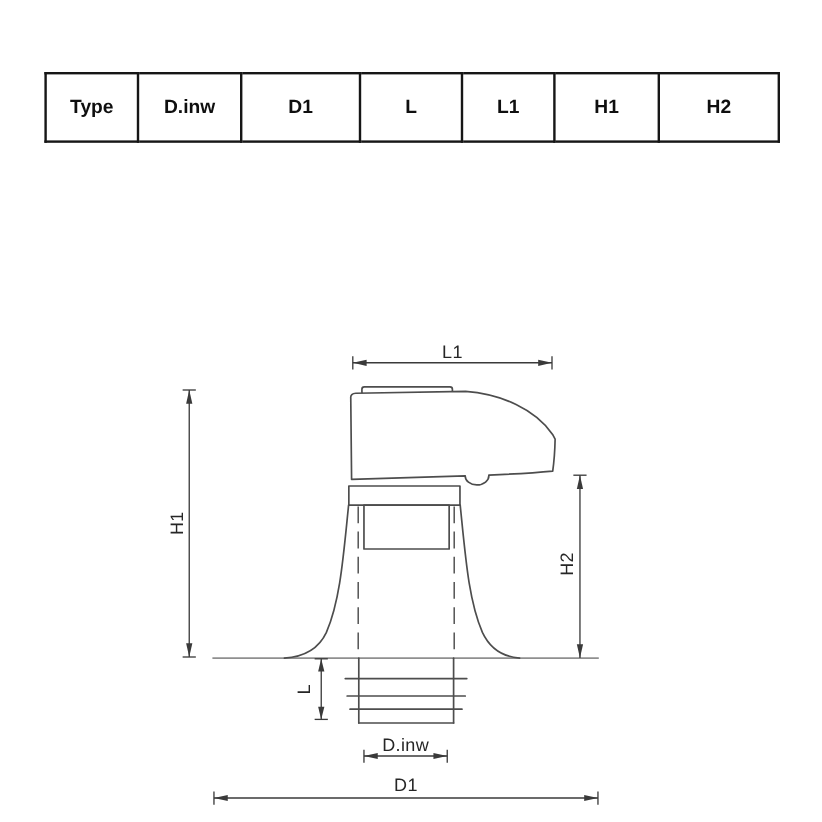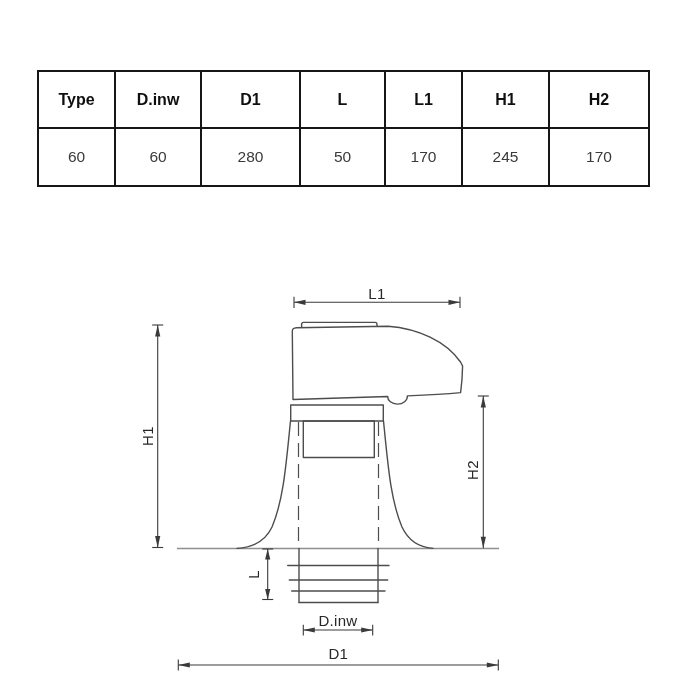--- a/index.html
+++ b/index.html
@@ -13,21 +13,21 @@
   }
   .page {
     position: relative;
     width: 685px;
     height: 685px;
     background: #ffffff;
   }
   .spec-table-wrap {
     position: absolute;
     left: 37px;
-    top: 70px;
+    top: 60px;
     width: 611px;
   }
   table.spec {
     border-collapse: collapse;
     table-layout: fixed;
     width: 611px;
   }
   table.spec th, table.spec td {
     border: 2px solid #161616;
     text-align: center;
@@ -81,29 +81,20 @@
           <th>Type</th>
           <th>D.inw</th>
           <th>D1</th>
           <th>L</th>
           <th>L1</th>
           <th>H1</th>
           <th>H2</th>
         </tr>
       </thead>
       <tbody>
-        <tr>
-          <td>60</td>
-          <td>60</td>
-          <td>280</td>
-          <td>50</td>
-          <td>170</td>
-          <td>245</td>
-          <td>170</td>
-        </tr>
       </tbody>
     </table>
   </div>
 
   <svg class="drawing" viewBox="0 0 685 685">
 
     <g fill="none" stroke-width="1.2" stroke-dasharray="14 7" stroke="#4d4d4d">
       <line x1="298.5" y1="422" x2="298.5" y2="548"></line>
       <line x1="378.5" y1="422" x2="378.5" y2="548"></line>
     </g>

